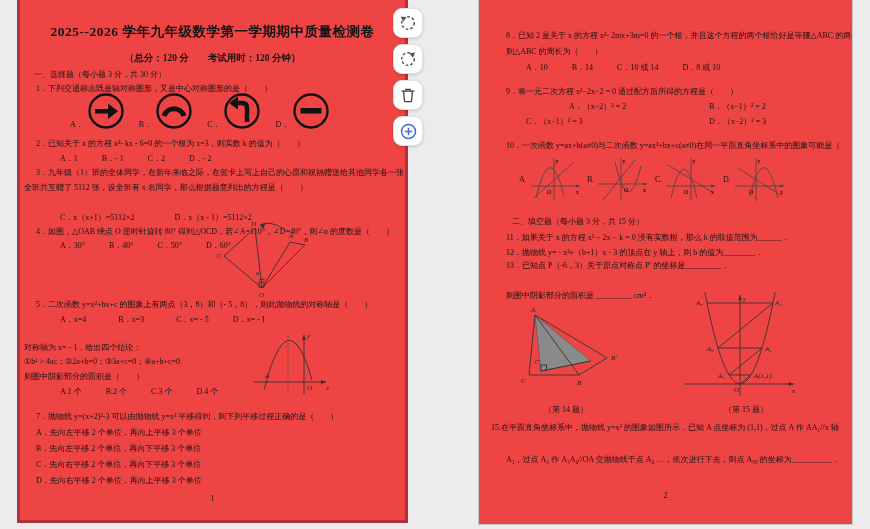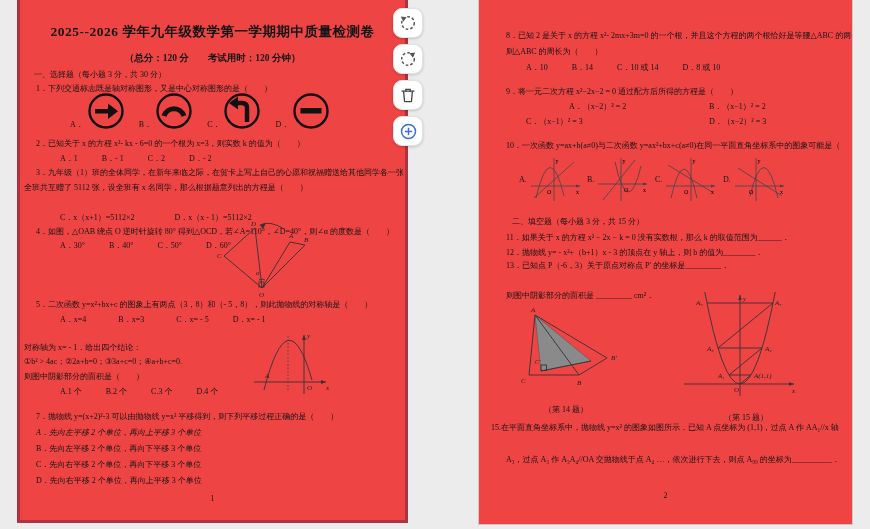--- a/index.html
+++ b/index.html
@@ -113,21 +113,21 @@
     <polygon points="74,52 69,50 69,54" fill="#333"></polygon>
     <polygon points="52,5 50,10 54,10" fill="#333"></polygon>
     <line x1="36" y1="6" x2="36" y2="62" stroke="#444" stroke-width="0.9" stroke-dasharray="1.5,2"></line>
     <text x="13" y="48">A</text>
     <text x="55" y="60">O</text>
     <text x="74" y="60">x</text>
     <text x="55" y="8">y</text>
   </svg>
 
   <div class="t" style="left:16px;top:411px;">7．抛物线 y=(x+2)²-3 可以由抛物线 y=x² 平移得到，则下列平移过程正确的是（　　）</div>
-  <div class="t" style="left:16px;top:427px;font-style:italic;">A．先向左平移 2 个单位，再向上平移 3 个单位</div>
+  <div class="t" style="left:16px;top:427px;">A．先向左平移 2 个单位，再向上平移 3 个单位</div>
   <div class="t" style="left:16px;top:443px;">B．先向左平移 2 个单位，再向下平移 3 个单位</div>
   <div class="t" style="left:16px;top:459px;">C．先向右平移 2 个单位，再向下平移 3 个单位</div>
   <div class="t" style="left:16px;top:475px;">D．先向右平移 2 个单位，再向上平移 3 个单位</div>
   <div class="t ctr" style="top:493px;">1</div>
 </div>
 
 <div class="page" id="page2">
   <div class="t" style="left:27px;top:30px;">8．已知 2 是关于 x 的方程 x²- 2mx+3m=0 的一个根，并且这个方程的两个根恰好是等腰△ABC 的两条边长，</div>
   <div class="t" style="left:27px;top:46px;">则△ABC 的周长为（　　）</div>
   <div class="t" style="left:47px;top:62px;">A．10　　　B．14　　　C．10 或 14　　　D．8 或 10</div>
@@ -239,21 +239,21 @@
     <text x="25" y="59">A₃</text>
     <text x="83" y="59">A₂</text>
     <text x="36" y="86">A₁</text>
     <text x="72" y="86">A(1,1)</text>
     <text x="52" y="100">O</text>
     <text x="110" y="101">x</text>
     <text x="61" y="9">y</text>
   </svg>
 
   <div class="t" style="left:65px;top:404px;">（第 14 题）</div>
-  <div class="t" style="left:245px;top:404px;margin-top:8px;">（第 15 题）</div>
+  <div class="t" style="left:245px;top:404px;">（第 15 题）</div>
   <div class="t" style="left:12px;top:422px;">15.在平面直角坐标系中，抛物线 y=x² 的图象如图所示．已知 A 点坐标为 (1,1)，过点 A 作 AA₁//x 轴</div>
   <div class="t" style="left:27px;top:454px;">A₃，过点 A₃ 作 A₃A₄//OA 交抛物线于点 A₄ …，依次进行下去，则点 A₉₉ 的坐标为__________．</div>
   <div class="t ctr" style="top:490px;">2</div>
 </div>
 
 <div class="toolbtn" style="top:8px;">
   <svg width="18" height="18">
     <circle cx="9" cy="9" r="6.3" fill="none" stroke="#555" stroke-width="1.5" stroke-dasharray="2.6,2.1"></circle>
     <polygon points="1.8,2.6 7.6,3.2 4.2,7.8" fill="#555"></polygon>
   </svg>

